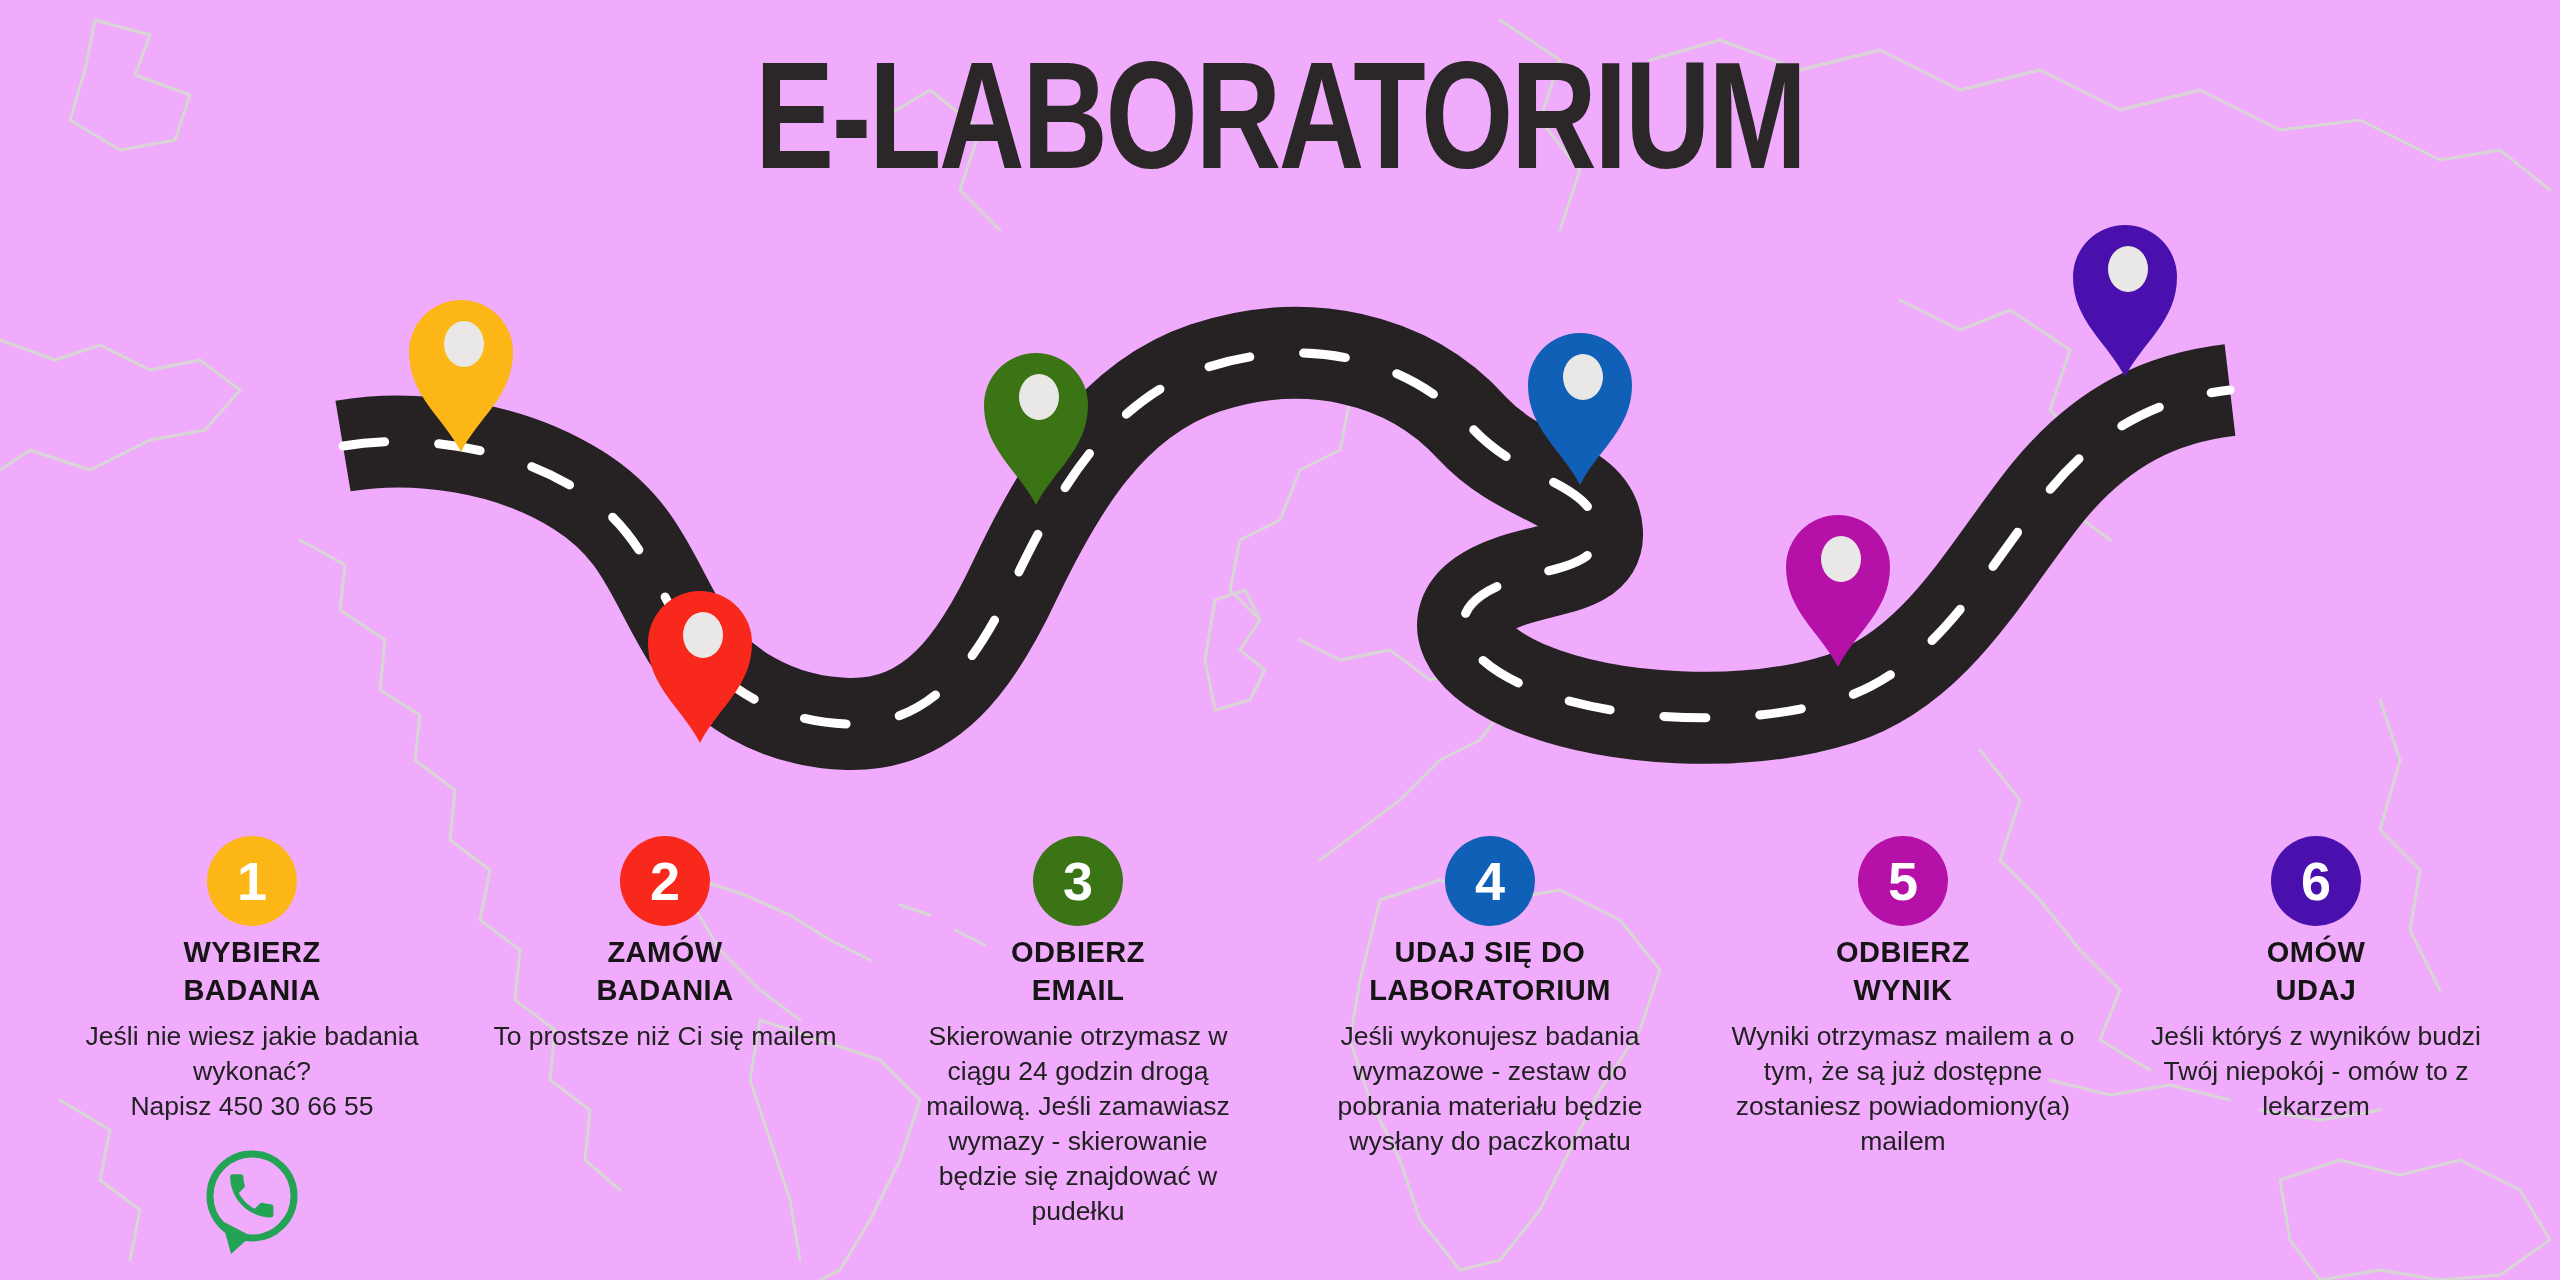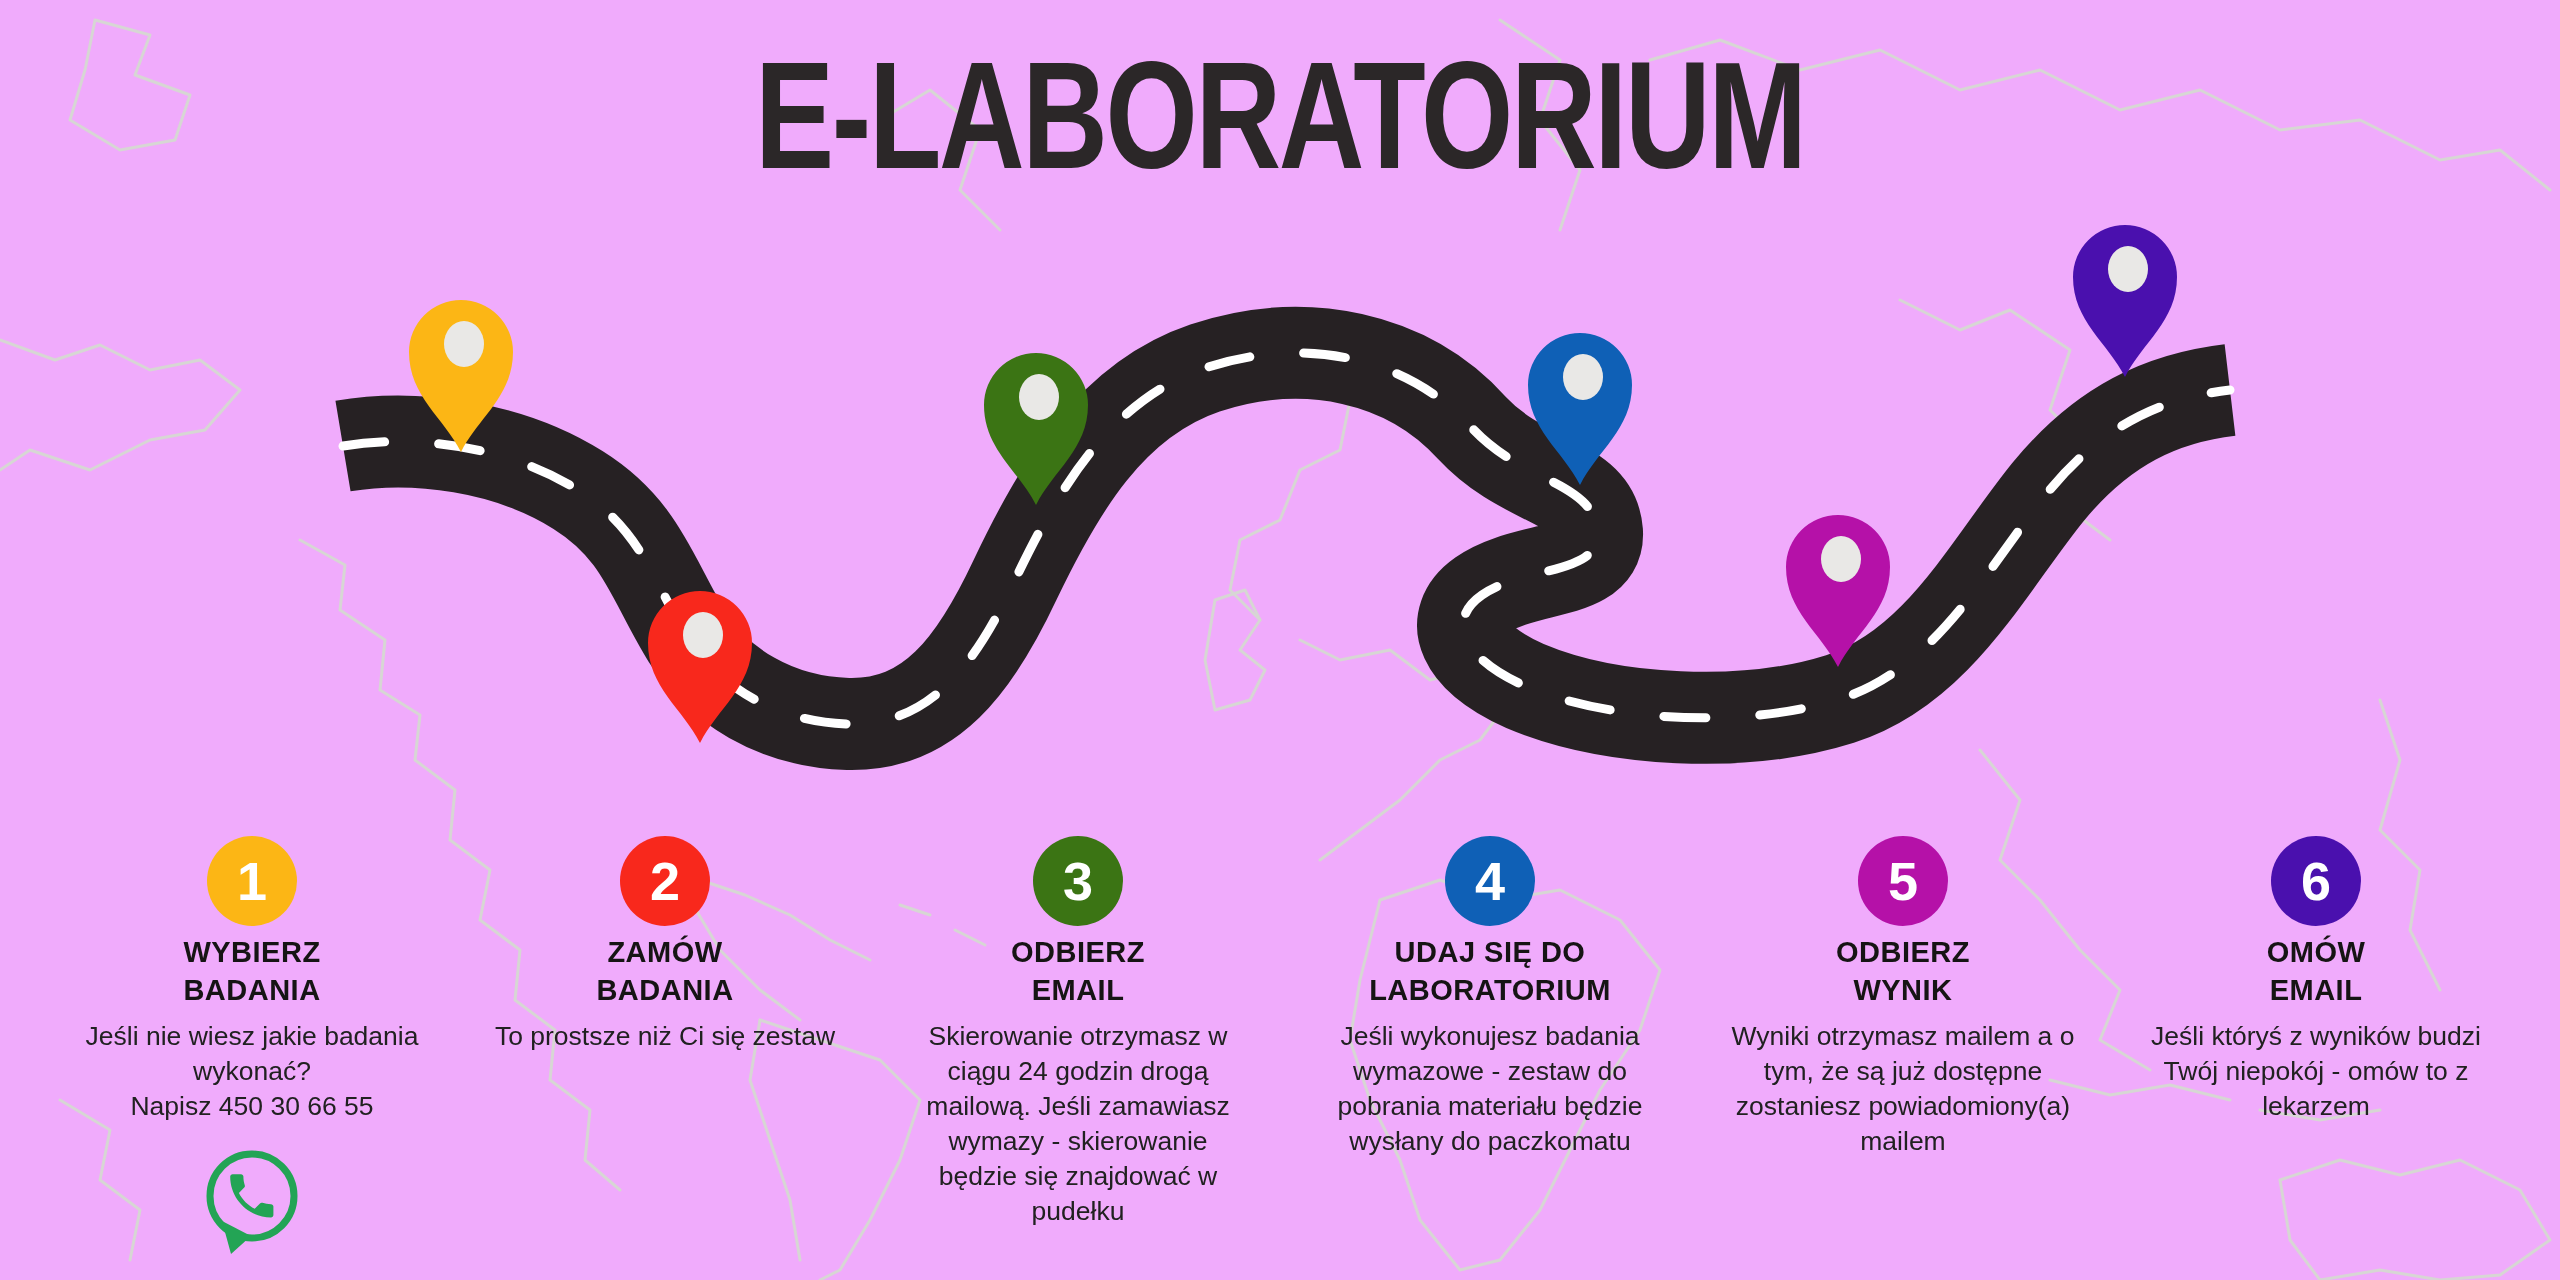--- a/index.html
+++ b/index.html
@@ -116,21 +116,21 @@
       </svg>
     </div>
   </div>
 
   <div class="step step2" style="left:455px">
     <div class="badge" style="background: rgb(248, 40, 28);">
         <span>2</span>
       </div>
     <h2 class="heading">ZAMÓW
 BADANIA</h2>
-    <p class="body">To prostsze niż Ci się zestaw</p>
+    <p class="body">To prostsze niż Ci się mailem</p>
   </div>
 
   <div class="step step3" style="left:868px">
     <div class="badge" style="background: rgb(59, 116, 20);">
         <span>3</span>
       </div>
     <h2 class="heading">ODBIERZ
 EMAIL</h2>
     <p class="body">Skierowanie otrzymasz w ciągu 24 godzin drogą mailową. Jeśli zamawiasz wymazy - skierowanie będzie się znajdować w pudełku</p>
   </div>
@@ -151,18 +151,18 @@
     <h2 class="heading">ODBIERZ
 WYNIK</h2>
     <p class="body">Wyniki otrzymasz mailem a o tym, że są już dostępne zostaniesz powiadomiony(a) mailem</p>
   </div>
 
   <div class="step step6" style="left:2106px">
     <div class="badge" style="background: rgb(74, 16, 174);">
         <span>6</span>
       </div>
     <h2 class="heading">OMÓW
-EMAIL</h2>
+UDAJ</h2>
     <p class="body">Jeśli któryś z wyników budzi Twój niepokój - omów to z lekarzem</p>
   </div>
 
 
 </div>
 
 </body></html>

